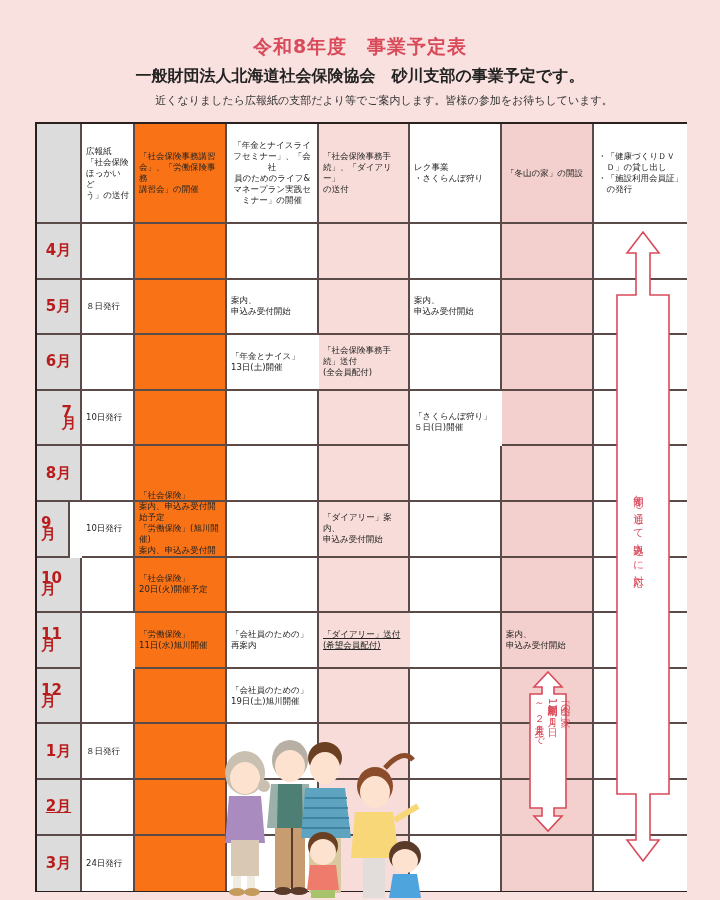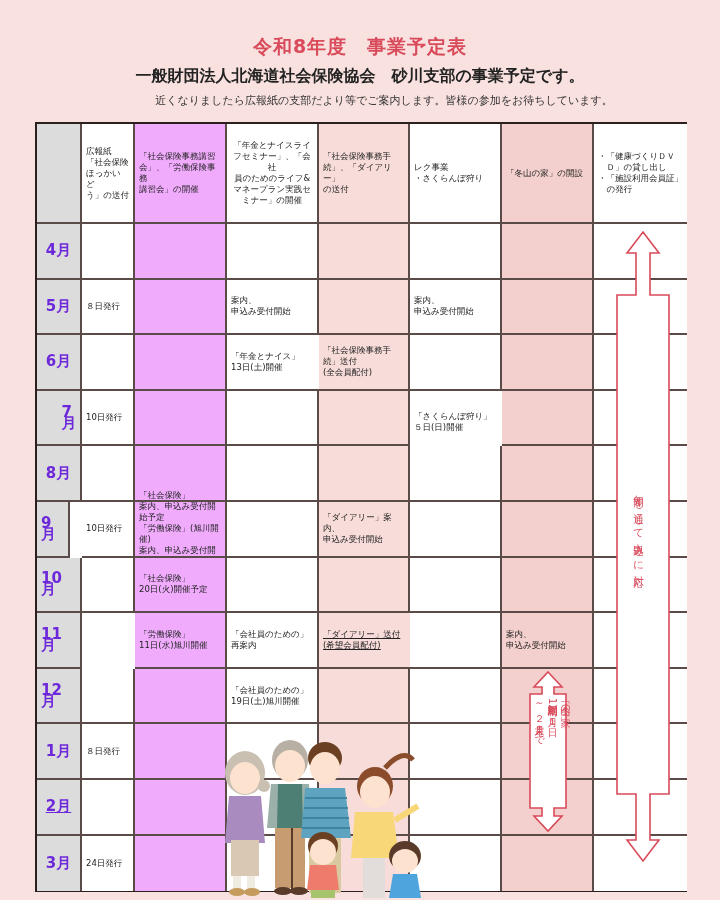--- a/index.html
+++ b/index.html
@@ -3,23 +3,23 @@
 <meta charset="utf-8">
 <style>
   html,body{margin:0;padding:0;}
   body{width:720px;height:900px;background:#f8e1df;position:relative;overflow:hidden;font-family:"DejaVu Sans",sans-serif;color:#222;}
   .title{position:absolute;left:0;width:720px;top:34px;text-align:center;font-size:19px;font-weight:bold;color:#d94a5a;letter-spacing:1px;}
   .subtitle{position:absolute;left:0;width:720px;top:66px;text-align:center;font-size:16px;font-weight:bold;color:#222;}
   .note{position:absolute;left:0;width:720px;top:93px;text-align:center;font-size:11px;color:#333;padding-left:24px;}
   .table{position:absolute;left:35px;top:122px;width:652px;height:770px;border:2px solid #2b2020;box-sizing:border-box;background:#fff;}
   .cell{position:absolute;box-sizing:border-box;border-right:2px solid #5a4a48;border-bottom:2px solid #5a4a48;font-size:8.5px;line-height:11px;padding:0 4px;display:flex;align-items:center;}
   .hdr{align-items:center;font-size:8.5px;line-height:11px;white-space:pre-line;}
-  .mon{background:#dcdcdc;justify-content:center;font-size:15px;font-weight:bold;color:#6d28d9;}
+  .mon{background:#dcdcdc;justify-content:center;font-size:15px;font-weight:bold;color:#b91c1c;}
   .c-w{background:#ffffff;}
-  .c-l{background:#f0abfc;}
+  .c-l{background:#f97316;}
   .c-m{background:#f7dcd9;}
   .c-d{background:#f3d0cd;}
   .txt{white-space:pre-line;}
   .arrow-svg{position:absolute;}
   .vtext{position:absolute;writing-mode:vertical-rl;font-size:11px;color:#d94a5a;letter-spacing:2px;}
   .family{position:absolute;}
 </style>
 </head>
 <body>
 

